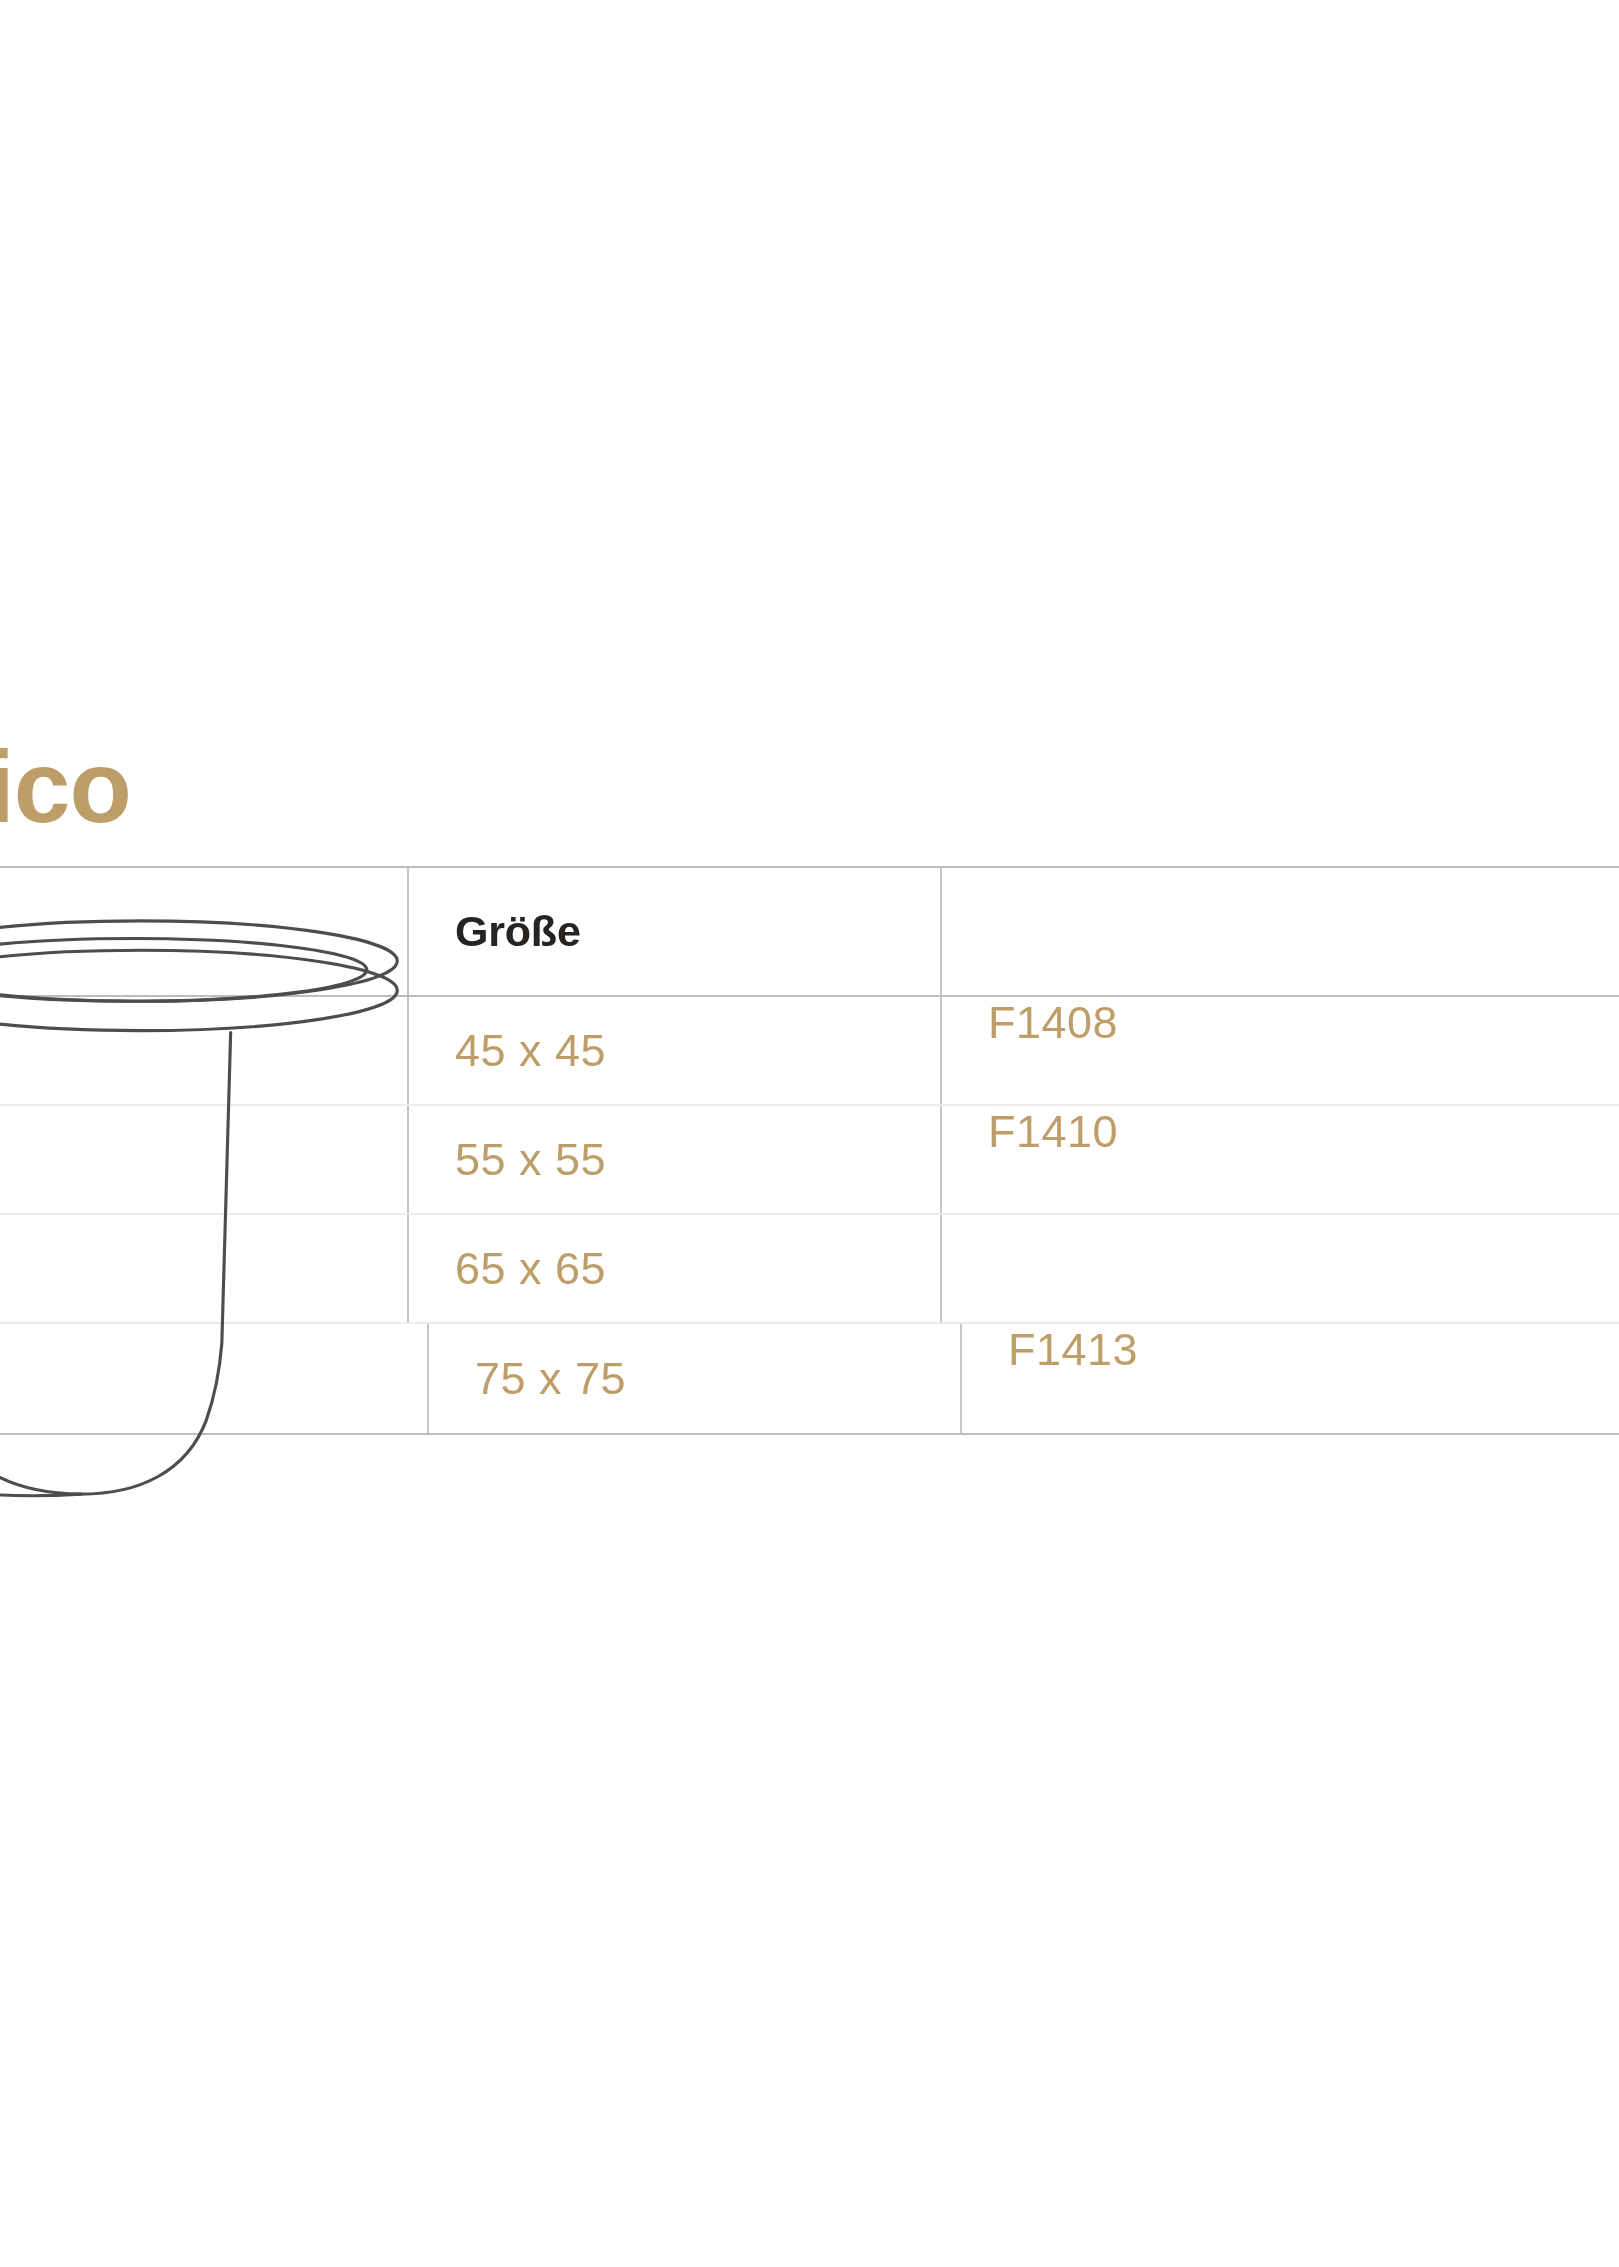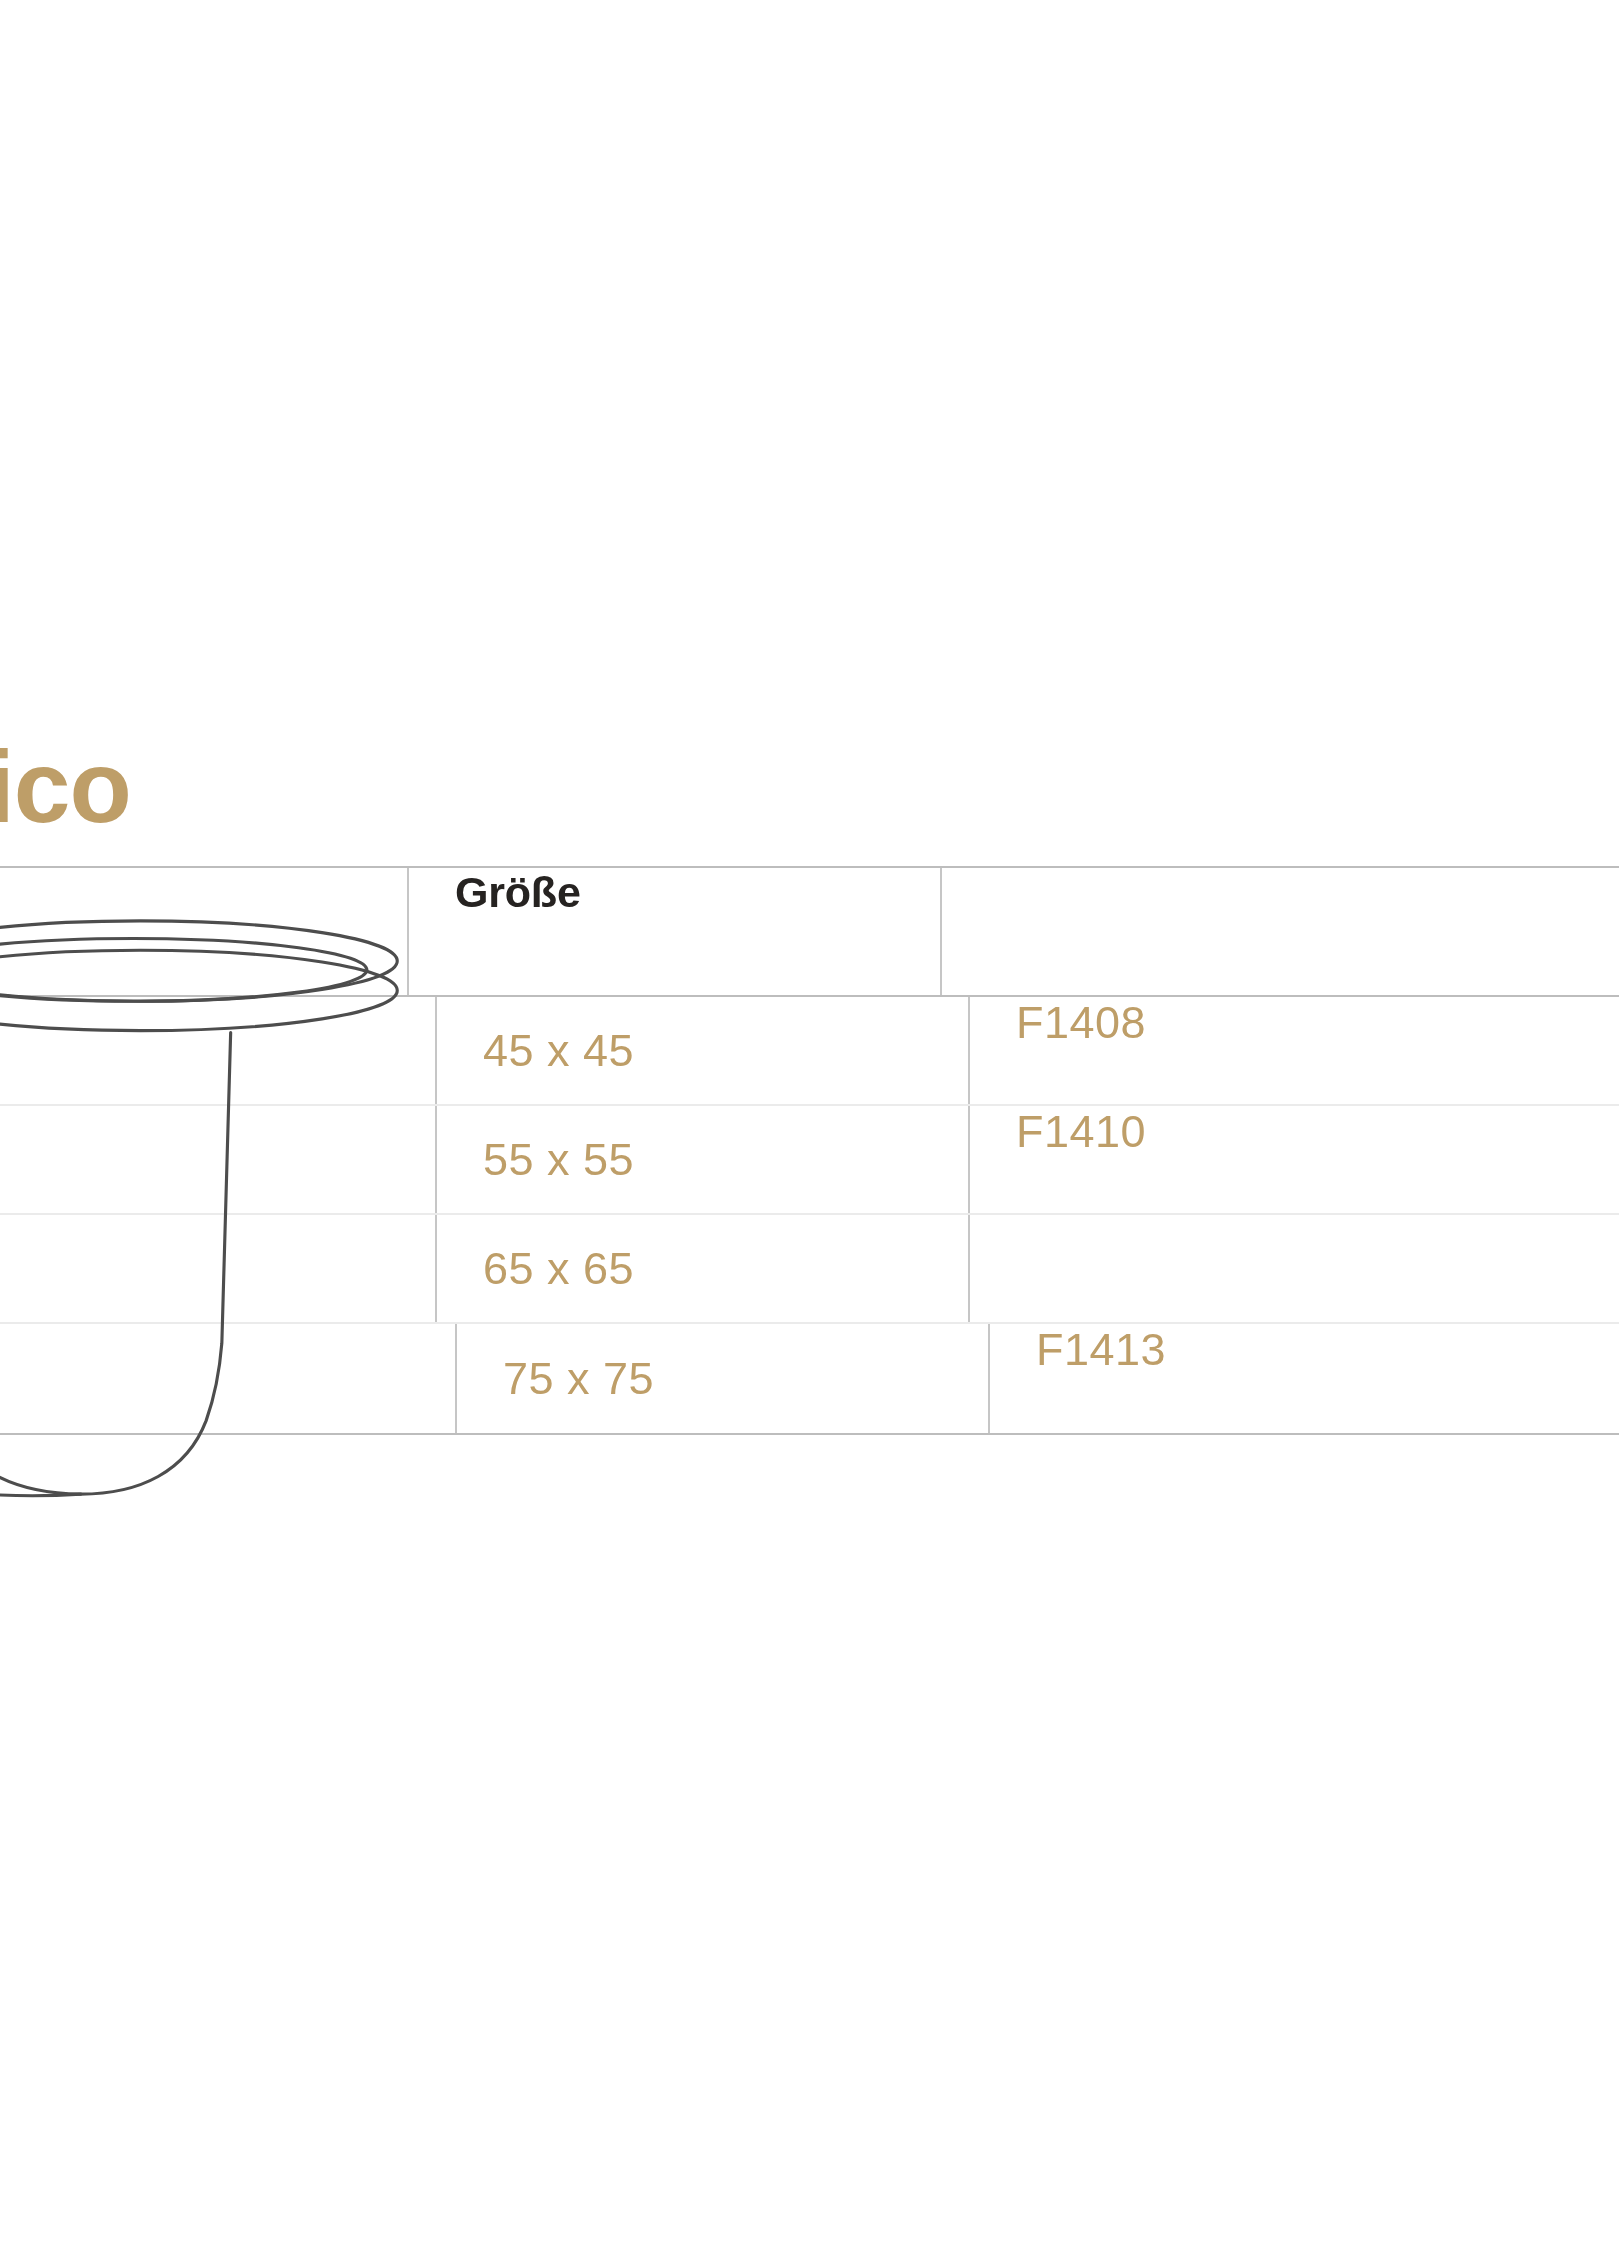--- a/index.html
+++ b/index.html
@@ -97,36 +97,35 @@
     overflow: hidden;
   }
 
   
   #header-row {
     height: 129px;
     border-bottom: 2.9px solid #bdbdbd;
   }
   #header-row .cell-size,
   #header-row .cell-code {
-    align-items: flex-start;
+    align-items: center;
   }
   .th-text {
     font-family: "Liberation Sans", sans-serif;
     font-size: 43px;
     font-weight: 700;
     color: #262321;
     white-space: nowrap;
     letter-spacing: -0.2px;
   }
 
   
   .body-row {
     height: 109px;
     border-bottom: 2px solid #ebebeb;
-    padding-left: 28px;
   }
   .body-row.last {
     border-bottom: none;
     margin-left: 20px;
   }
   .td-text {
     font-family: "Liberation Sans", sans-serif;
     font-size: 45px;
     font-weight: 300;
     color: #be9e68;

